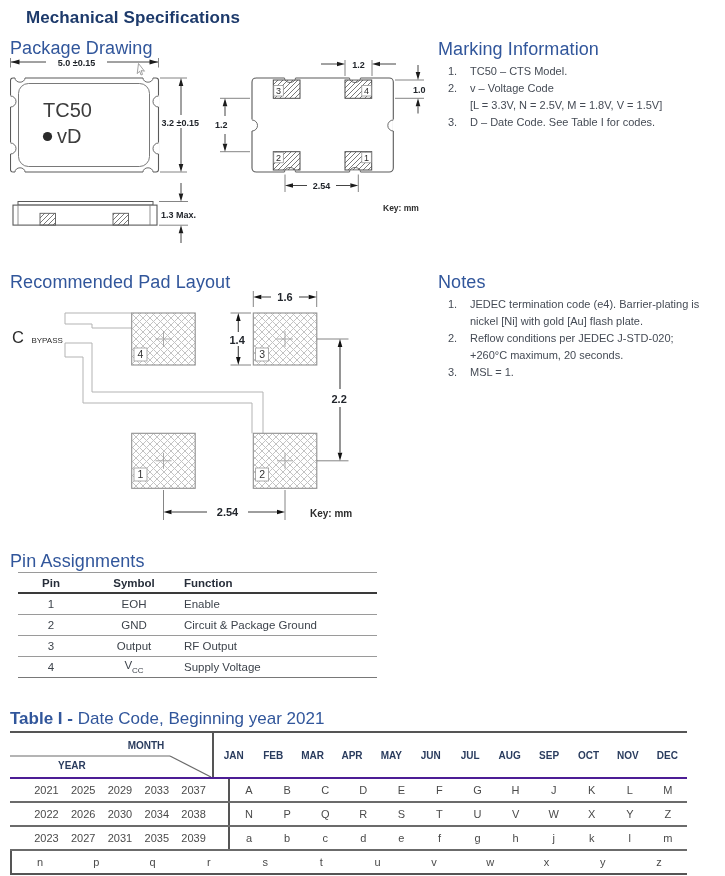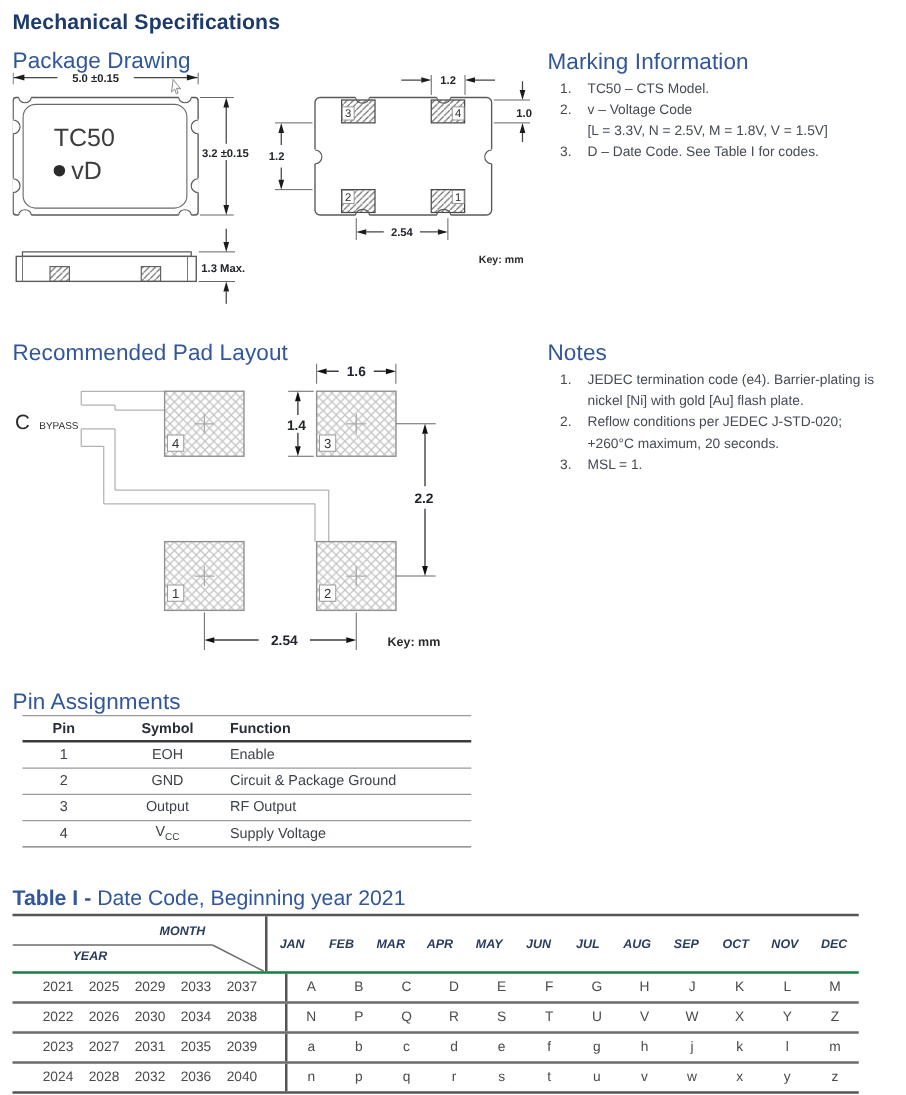--- a/index.html
+++ b/index.html
@@ -1,18 +1,18 @@
 <!DOCTYPE html>
 <html><head>
 <meta charset="utf-8">
 <style>
   html,body{margin:0;padding:0;background:#e8e8e8;}
   .page{position:relative;width:725px;height:876px;background:#ffffff;
         font-family:"Liberation Sans",sans-serif;color:#41474f;overflow:hidden;}
-  .h1{position:absolute;left:10px;top:8px;font-size:17px;font-weight:700;color:#1d3a6b;letter-spacing:.1px;}
+  .h1{position:absolute;left:26px;top:8px;font-size:17px;font-weight:700;color:#1d3a6b;letter-spacing:.1px;}
   .sec{position:absolute;font-size:18px;font-weight:400;color:#31569b;letter-spacing:.1px;}
   .list{position:absolute;font-size:11px;color:#454b55;line-height:17px;}
   .li{display:flex;}
   .li .num{width:22px;flex:0 0 22px;}
   .li .txt{flex:1;}
   svg text{font-family:"Liberation Sans",sans-serif;}
   .dimtxt{font-size:9px;font-weight:600;fill:#22262c;}
   .dimtxt2{font-size:11px;font-weight:600;fill:#22262c;}
   .padnum{font-size:9px;fill:#2c2c2c;}
   .padnum2{font-size:10.5px;fill:#333;}
@@ -28,21 +28,21 @@
   .pt-c1{width:66px;text-align:center;}
   .pt-c2{width:100px;text-align:center;}
   .pt-c3{width:193px;text-align:left;}
   .pt sub{font-size:8px;margin-top:29px;}
 
   
   .t1-title{position:absolute;left:10px;top:709px;font-size:17px;color:#31569b;}
   .t1-title .b{font-weight:700;}
   .t1{position:absolute;left:10px;top:731px;width:677px;border-top:2.5px solid #555;
       border-bottom:2px solid #555;font-size:11px;color:#4a4a4a;}
-  .t1-hdr{display:flex;height:44px;border-bottom:2px solid #15803d;font-style:italic;}
+  .t1-hdr{display:flex;height:44px;border-bottom:2px solid #4c1d95;}
   .t1-corner{position:relative;width:202px;flex:0 0 202px;}
   .t1-corner .month{position:absolute;left:100px;top:7px;width:72px;text-align:center;
       font-size:10px;font-weight:700;color:#2a3c5e;}
   .t1-corner .year{position:absolute;left:48px;top:27px;width:72px;text-align:left;
       font-size:10px;font-weight:700;color:#2a3c5e;}
   .t1-months{flex:1;display:flex;border-left:2px solid #555;}
   .t1-months span{flex:1;text-align:center;align-self:center;font-size:10px;font-weight:700;color:#2a3c5e;}
   .t1-row{display:flex;height:22px;border-bottom:2px solid #6b6b6b;gap:16px;}
   .t1-row:last-child{border-bottom:none;}
   .t1-years{width:202px;flex:0 0 202px;display:flex;padding-left:18px;box-sizing:border-box;}
@@ -434,27 +434,20 @@
         <span>g</span>
         <span>h</span>
         <span>j</span>
         <span>k</span>
         <span>l</span>
         <span>m</span>
       </div>
     </div>
 
     <div class="t1-row">
-      <div class="t1-years">
-        <span>2024</span>
-        <span>2028</span>
-        <span>2032</span>
-        <span>2036</span>
-        <span>2040</span>
-      </div>
       <div class="t1-codes">
         <span>n</span>
         <span>p</span>
         <span>q</span>
         <span>r</span>
         <span>s</span>
         <span>t</span>
         <span>u</span>
         <span>v</span>
         <span>w</span>

